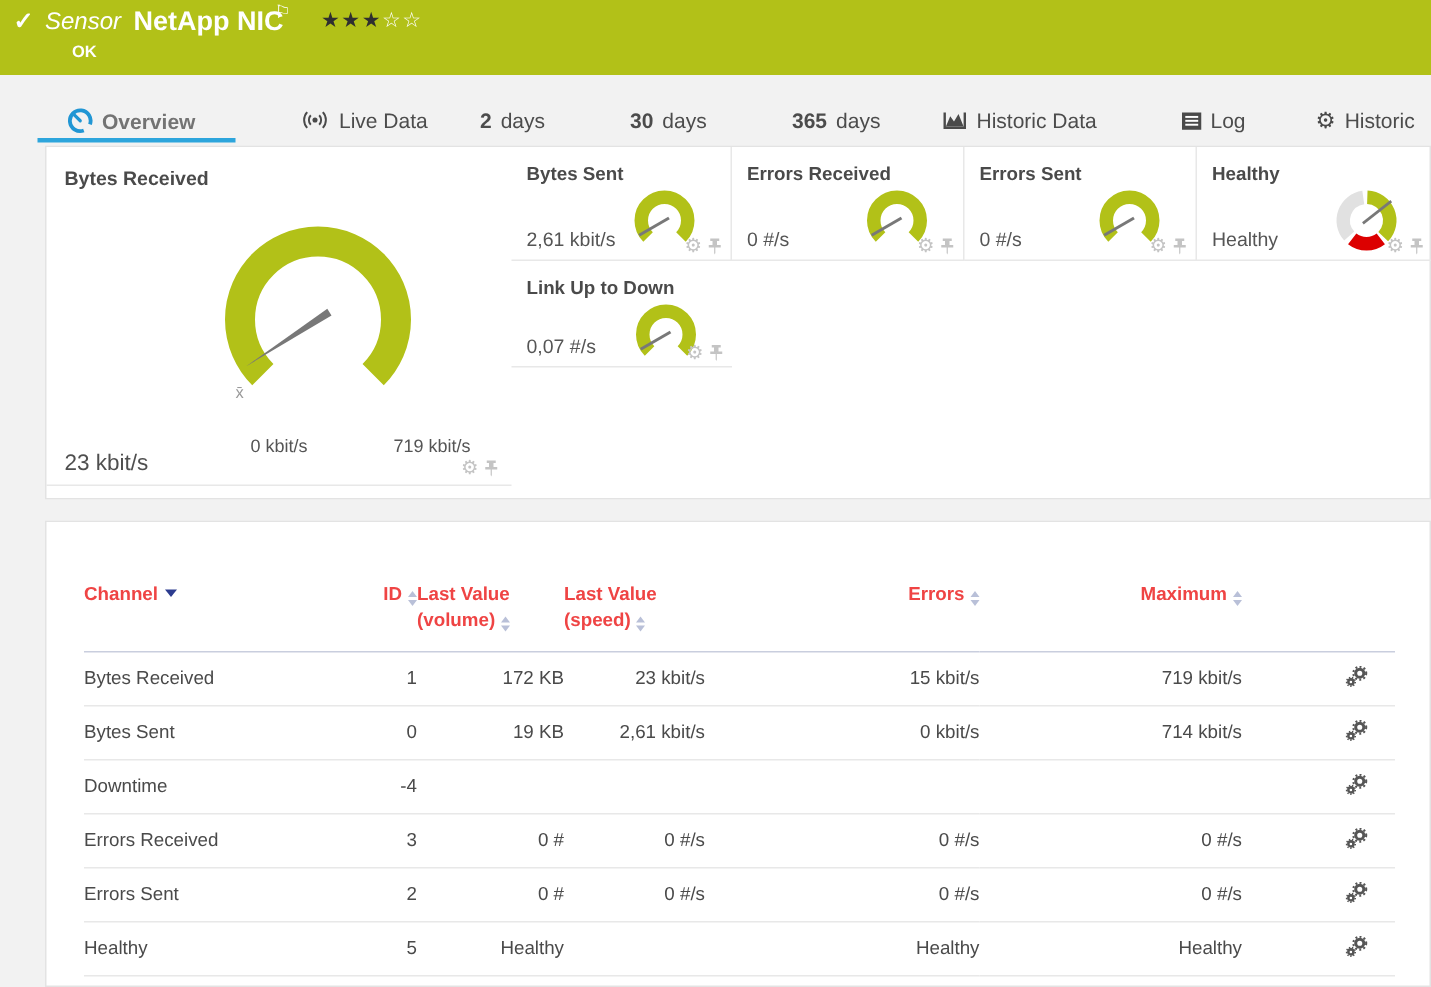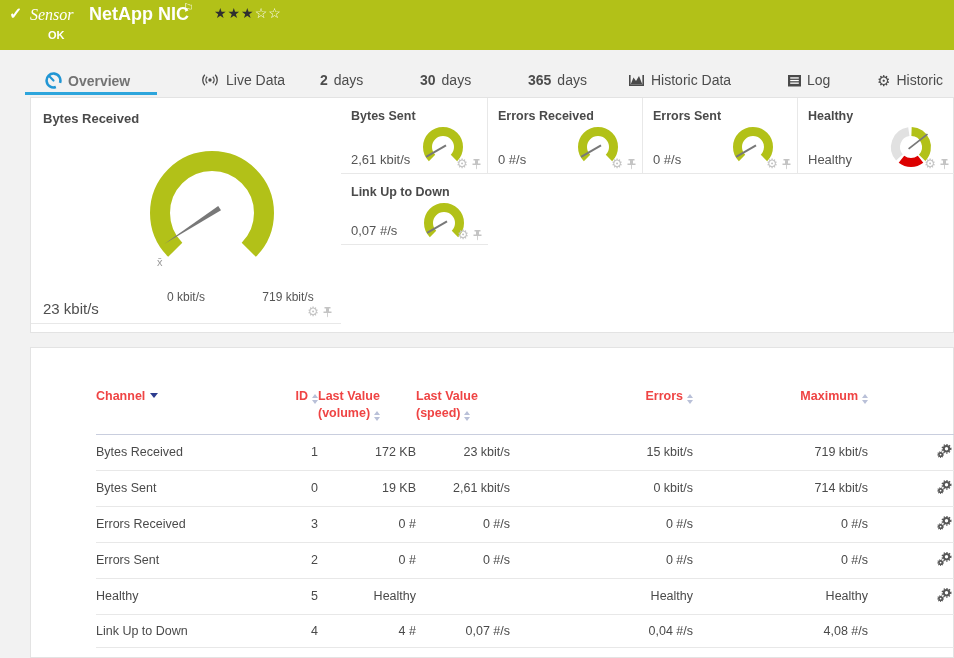--- a/index.html
+++ b/index.html
@@ -8,39 +8,39 @@
     position:relative;
     background:#f2f2f2;
     font-family:"Liberation Sans", sans-serif;
     color:#4a4a4a;
     -webkit-font-smoothing:antialiased;
   }
 
   
   .banner { position:absolute; left:0; top:0; width:954px; height:50px; background:#b2c118; color:#fff; }
   .banner .check { position:absolute; left:9px; top:4px; font-size:16px; font-weight:bold; }
-  .banner .kind  { position:absolute; left:30px; top:6px; font-size:16px; font-style:italic; font-weight:400;font-family:Liberation Serif, serif; }
+  .banner .kind  { position:absolute; left:30px; top:6px; font-size:16px; font-style:italic; font-weight:400; }
   .banner .title { position:absolute; left:89px; top:4px; font-size:18px; font-weight:bold; }
   .banner .flag  { position:absolute; left:183px; top:1px; font-size:12px; }
   .banner .stars { position:absolute; left:214px; top:5px; font-size:14px; letter-spacing:1px; }
   .banner .stars .filled { color:#2f2f2f; }
   .banner .stars .empty  { color:#ffffff; }
   .banner .status { position:absolute; left:48px; top:29px; font-size:11px; font-weight:bold; }
 
   
   .tabbar { position:absolute; left:0; top:66px; width:954px; height:30px; font-size:14px; color:#4c4c4c; }
   .tab { position:absolute; top:6px; display:flex; align-items:center; gap:6px; cursor:pointer; white-space:nowrap; }
   .tab .num { font-weight:bold; }
   .tab.active { font-weight:bold; color:#737373; }
   .tab-underline { position:absolute; left:25px; top:26px; width:132px; height:3px; background:#2da5dc; }
   .tab .glyph { display:inline-flex; }
   .gear-char { font-size:15px; line-height:1; color:#4a4a4a; }
 
   
-  .panel { position:absolute; left:30px; background:#fff; border:1px solid #e3e3e3;padding-left:40px; }
+  .panel { position:absolute; left:30px; background:#fff; border:1px solid #e3e3e3; }
   .panel.gauges { top:97px; width:924px; height:236px; }
   .panel.table  { top:347px; width:924px; height:311px; }
 
   
   .tile { position:absolute; }
   .tile .tile-title { position:absolute; left:10px; top:11px; font-size:12.5px; font-weight:bold; color:#4a4a4a; }
   .tile .tile-value { position:absolute; left:10px; bottom:6px; font-size:13px; color:#555; }
   .tile .tile-icons { position:absolute; right:5px; bottom:3px; display:flex; align-items:center; gap:3px; }
   .tile-icons .gear-char { font-size:13px; color:#c4c4c4; }
 
@@ -311,20 +311,34 @@
         <td>0 kbit/s</td>
         <td>714 kbit/s</td>
         <td class="cell-edit"><span class="edit-btn"><svg width="15" height="14" viewBox="0 0 15 14">
                 <circle cx="9.5" cy="4.8" r="2.7" fill="none" stroke="#565656" stroke-width="2"></circle>
                 <circle cx="9.5" cy="4.8" r="4.3" fill="none" stroke="#565656" stroke-width="1.4" stroke-dasharray="1.3 1.5"></circle>
                 <circle cx="3.6" cy="10.6" r="1.7" fill="none" stroke="#565656" stroke-width="1.7"></circle>
                 <circle cx="3.6" cy="10.6" r="2.9" fill="none" stroke="#565656" stroke-width="1.1" stroke-dasharray="0.9 1.1"></circle>
               </svg></span></td>
       </tr>
       <tr>
+        <td class="cell-channel">Downtime</td>
+        <td>-4</td>
+        <td></td>
+        <td></td>
+        <td></td>
+        <td></td>
+        <td class="cell-edit"><span class="edit-btn"><svg width="15" height="14" viewBox="0 0 15 14">
+                <circle cx="9.5" cy="4.8" r="2.7" fill="none" stroke="#565656" stroke-width="2"></circle>
+                <circle cx="9.5" cy="4.8" r="4.3" fill="none" stroke="#565656" stroke-width="1.4" stroke-dasharray="1.3 1.5"></circle>
+                <circle cx="3.6" cy="10.6" r="1.7" fill="none" stroke="#565656" stroke-width="1.7"></circle>
+                <circle cx="3.6" cy="10.6" r="2.9" fill="none" stroke="#565656" stroke-width="1.1" stroke-dasharray="0.9 1.1"></circle>
+              </svg></span></td>
+      </tr>
+      <tr>
         <td class="cell-channel">Errors Received</td>
         <td>3</td>
         <td>0 #</td>
         <td>0 #/s</td>
         <td>0 #/s</td>
         <td>0 #/s</td>
         <td class="cell-edit"><span class="edit-btn"><svg width="15" height="14" viewBox="0 0 15 14">
                 <circle cx="9.5" cy="4.8" r="2.7" fill="none" stroke="#565656" stroke-width="2"></circle>
                 <circle cx="9.5" cy="4.8" r="4.3" fill="none" stroke="#565656" stroke-width="1.4" stroke-dasharray="1.3 1.5"></circle>
                 <circle cx="3.6" cy="10.6" r="1.7" fill="none" stroke="#565656" stroke-width="1.7"></circle>

